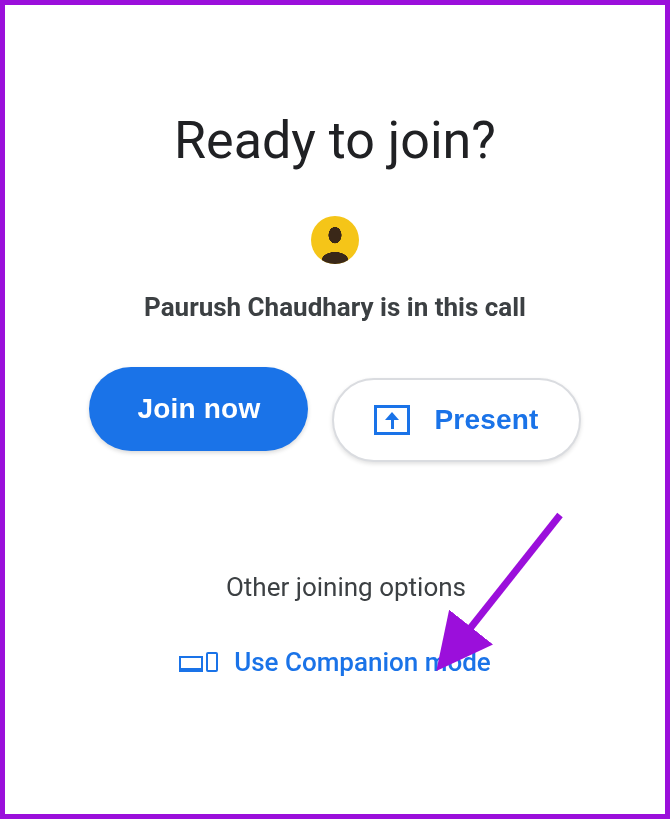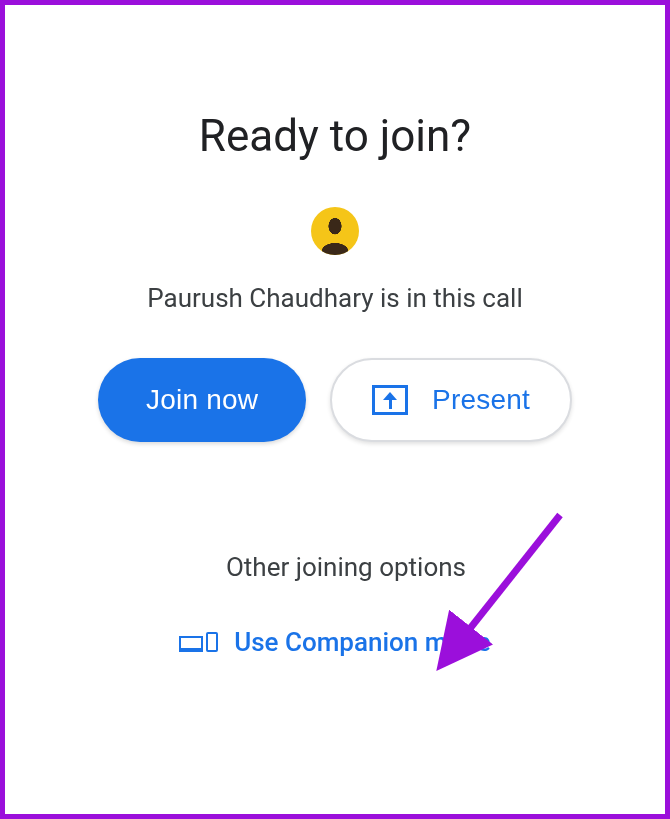--- a/index.html
+++ b/index.html
@@ -13,21 +13,21 @@
       height: 819px;
       background: #ffffff;
       border: 5px solid #9b0fdb;
       position: relative;
       display: flex;
       flex-direction: column;
       align-items: center;
       padding-top: 105px;
     }
     .title {
-      font-size: 44px;
+      font-size: 52px;
       font-weight: 400;
       color: #202124;
       margin-bottom: 45px;
     }
     .avatar {
       width: 48px;
       height: 48px;
       border-radius: 50%;
       background: #f5c518;
       margin-bottom: 28px;
@@ -37,54 +37,55 @@
     .avatar::after {
       content: "";
       position: absolute;
       inset: 0;
       background:
         radial-gradient(ellipse 16px 20px at 50% 40%, #3a2818 0%, #3a2818 40%, transparent 42%),
         radial-gradient(ellipse 26px 16px at 50% 92%, #3a2818 0%, #3a2818 50%, transparent 52%);
     }
     .call-status {
       font-size: 26px;
-      font-weight: 400;
+      font-weight: 700;
       color: #3c4043;
       margin-bottom: 45px;
     }
     .button-row {
       display: flex;
       gap: 24px;
       margin-bottom: 110px;
     }
     .btn {
       height: 84px;
       border-radius: 42px;
       font-size: 28px;
-      font-weight: 400;
+      font-weight: 700;
       display: inline-flex;
       align-items: center;
       justify-content: center;
       cursor: pointer;
       border: none;
       letter-spacing: 0.2px;
     }
     .btn-primary {
       background: #1a73e8;
       color: #ffffff;
       padding: 0 48px;
       box-shadow: 0 2px 4px rgba(0,0,0,0.15);
     }
     .btn-secondary {
       background: #ffffff;
       color: #1a73e8;
       border: 2px solid #dadce0;
       padding: 0 40px;
       box-shadow: 0 2px 4px rgba(0,0,0,0.12);
       gap: 24px;
+      margin-top: 11px;
     }
     .present-icon {
       width: 36px;
       height: 30px;
       border: 3px solid #1a73e8;
       display: inline-flex;
       align-items: center;
       justify-content: center;
       position: relative;
     }

